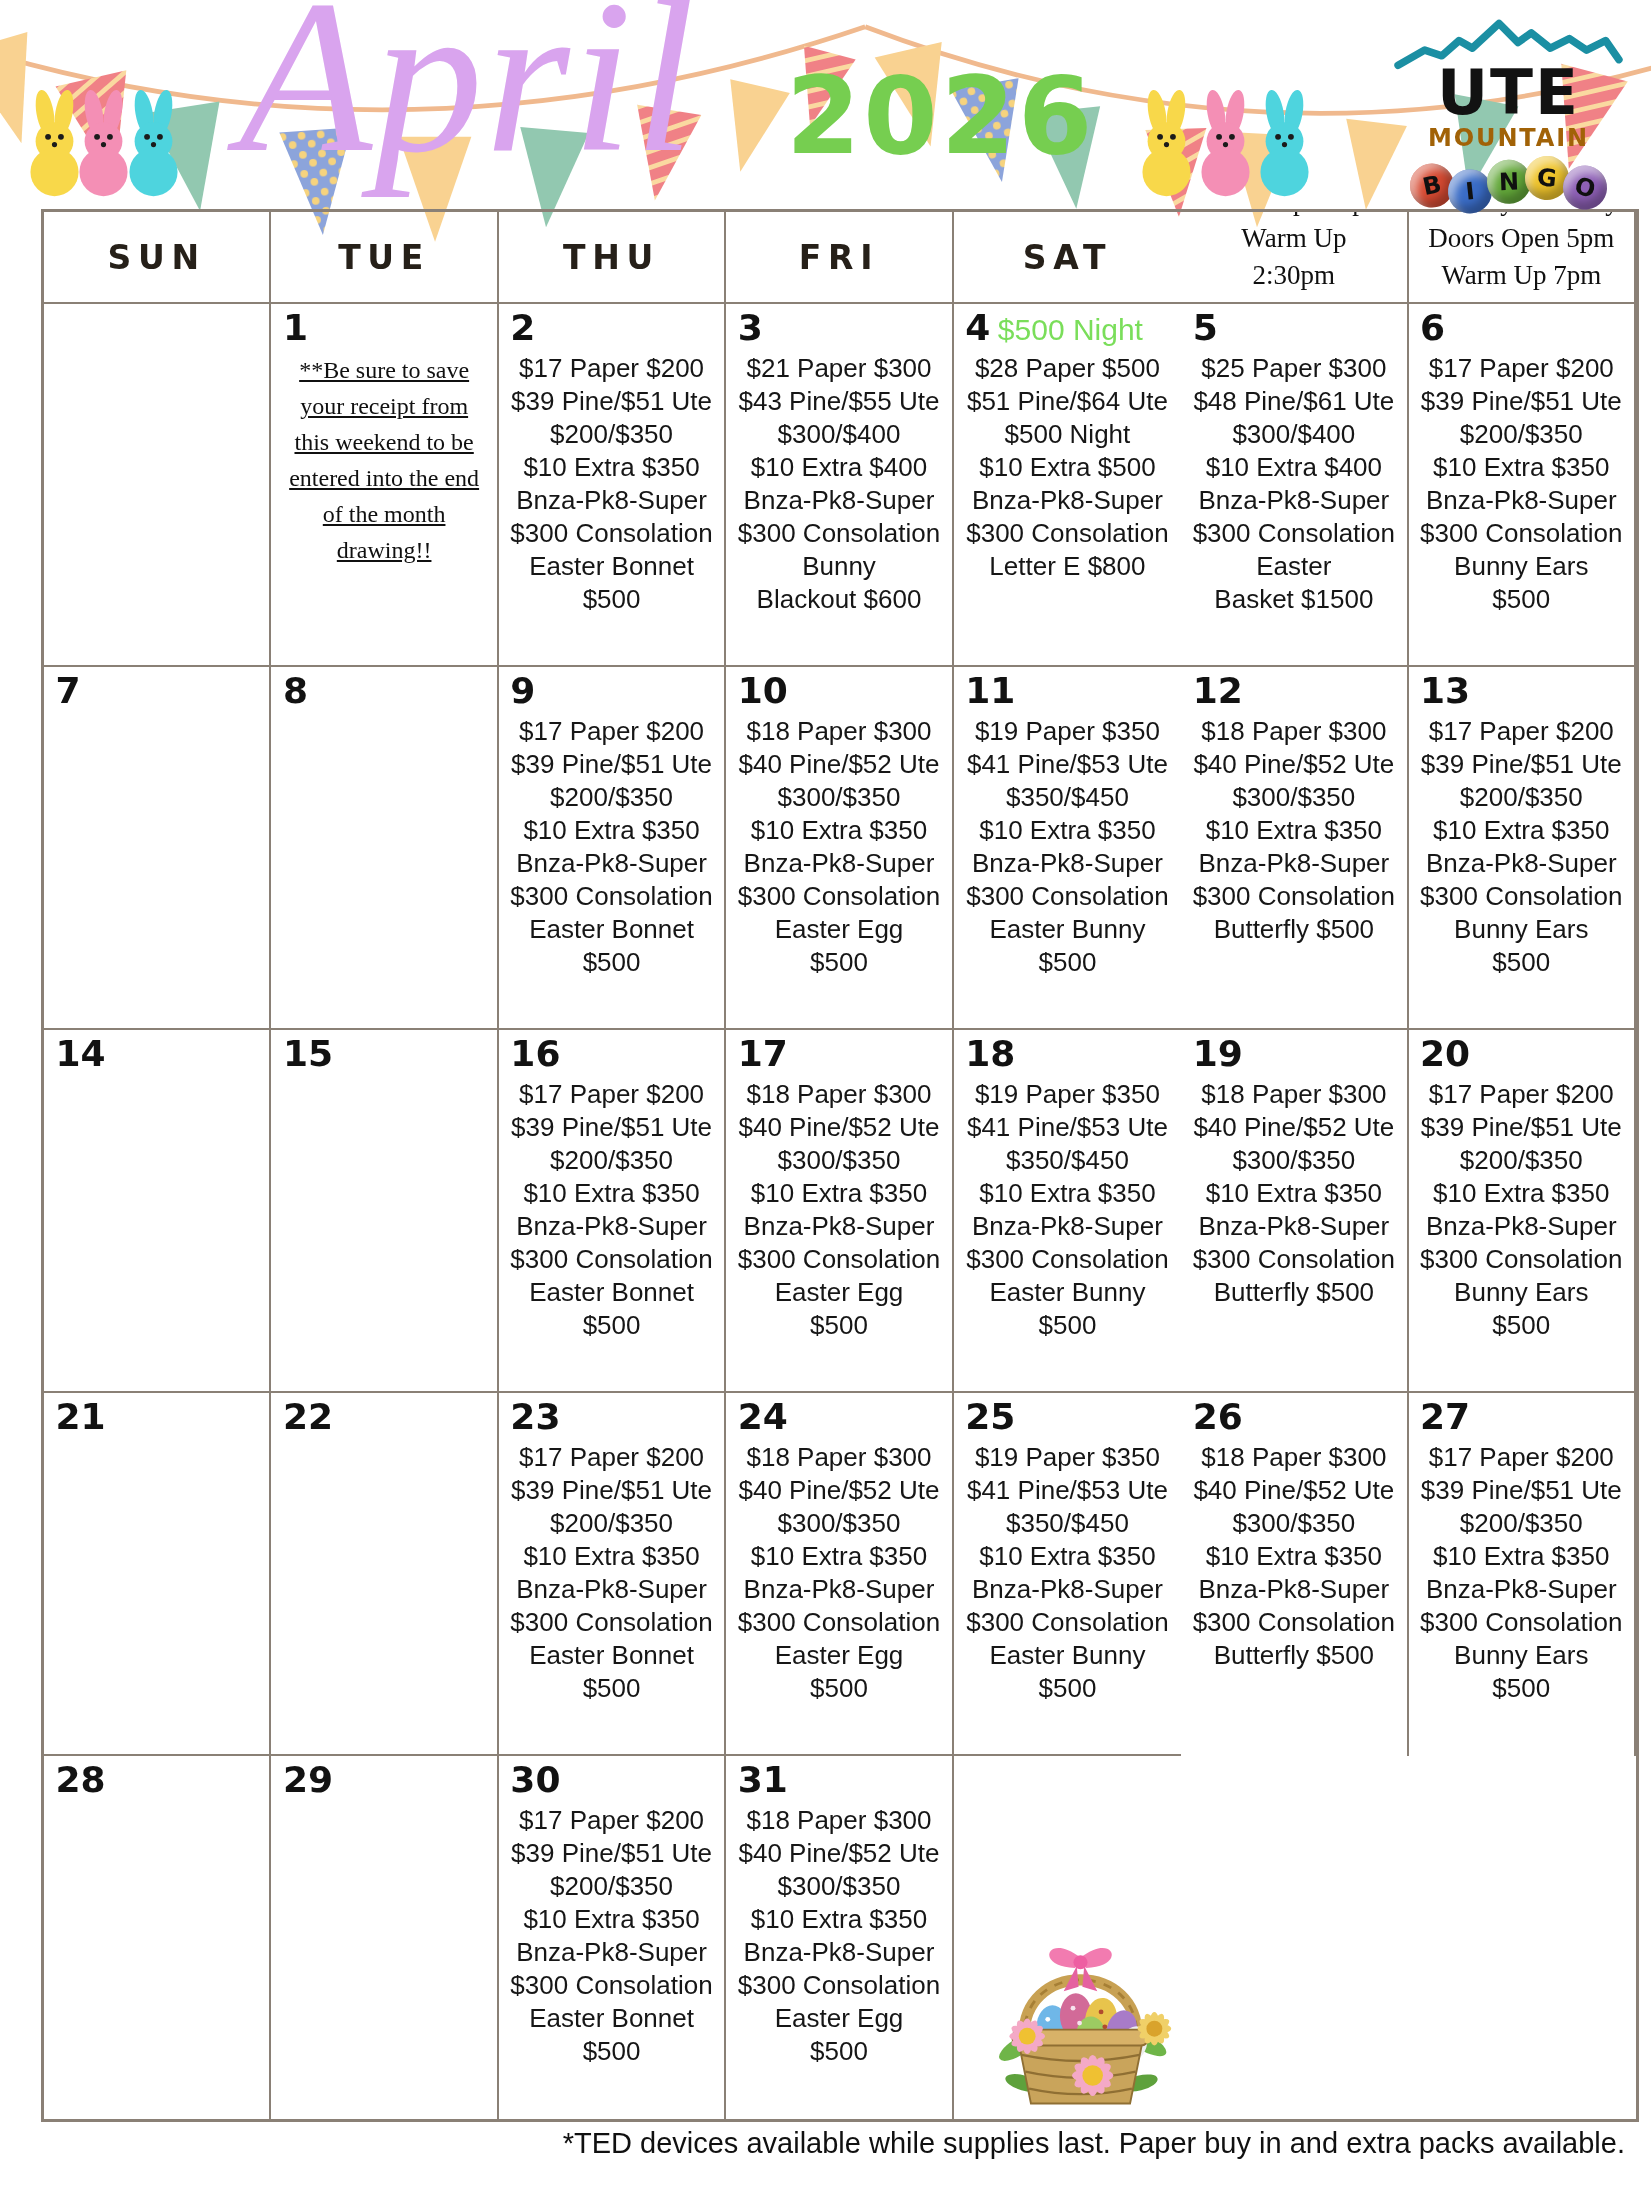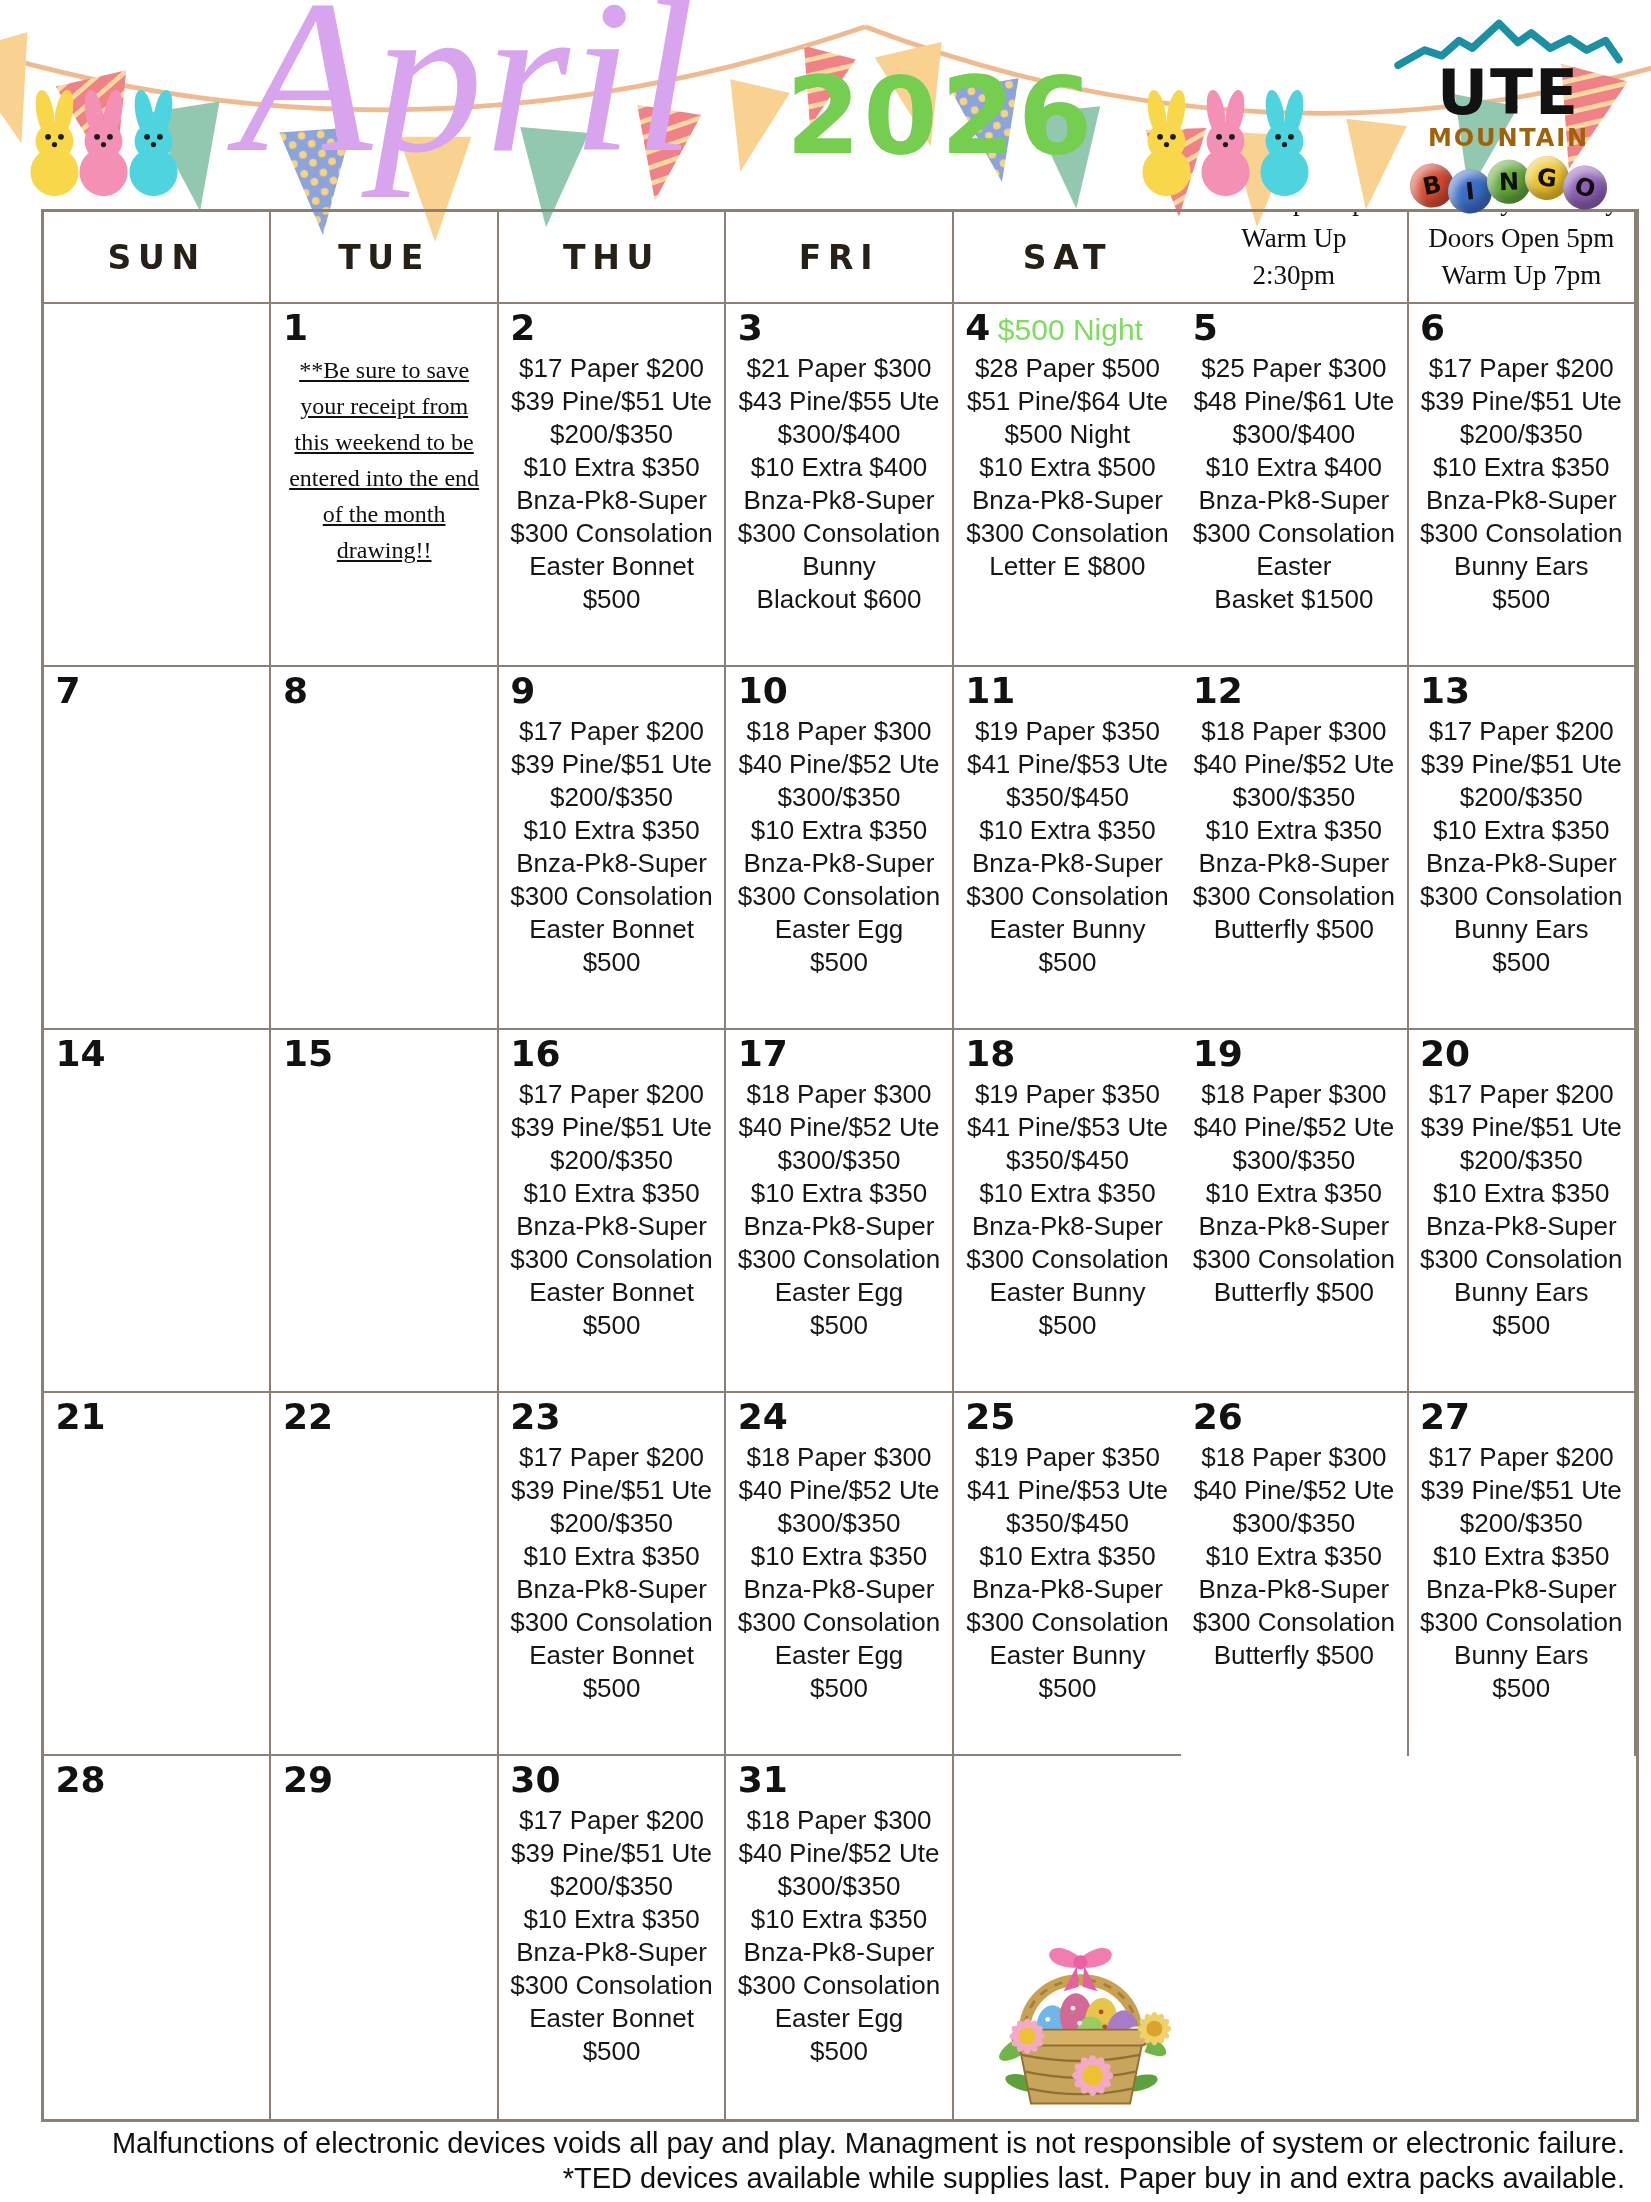--- a/index.html
+++ b/index.html
@@ -694,16 +694,15 @@
         <ellipse rx="18" ry="6" transform="rotate(120)" fill="#f0d068"></ellipse>
             <ellipse rx="18" ry="6" transform="rotate(150)" fill="#f0d068"></ellipse>
         <circle r="8.5" fill="#d9a32c"></circle>
       </g>
     </svg>
   </div>
 </div>
   </div>
 
 <div id="footer">
-  <div>Malfunctions of electronic devices voids all pay and play. Managment is not responsible of system or electronic failure.</div>
   <div>*TED devices available while supplies last. Paper buy in and extra packs available.</div>
 </div>
 
 
 </body></html>

